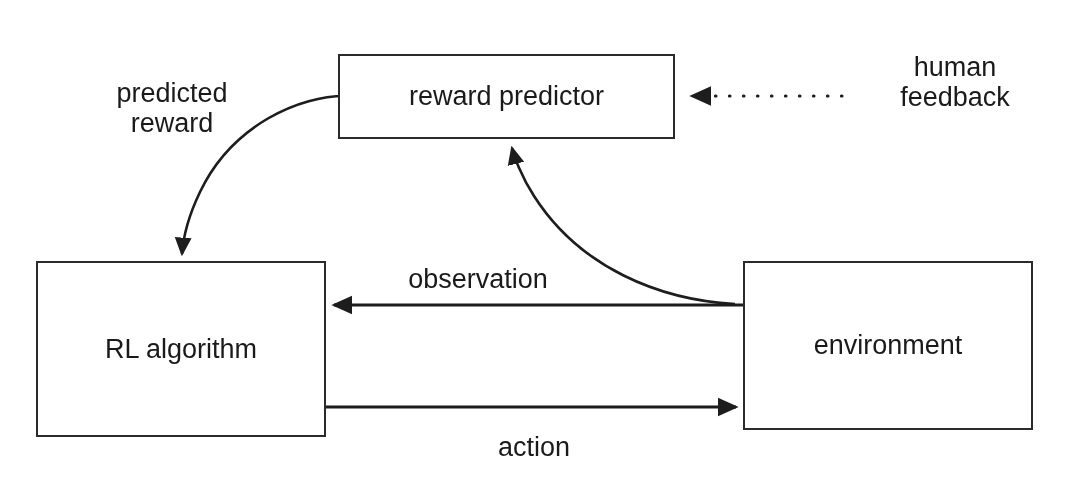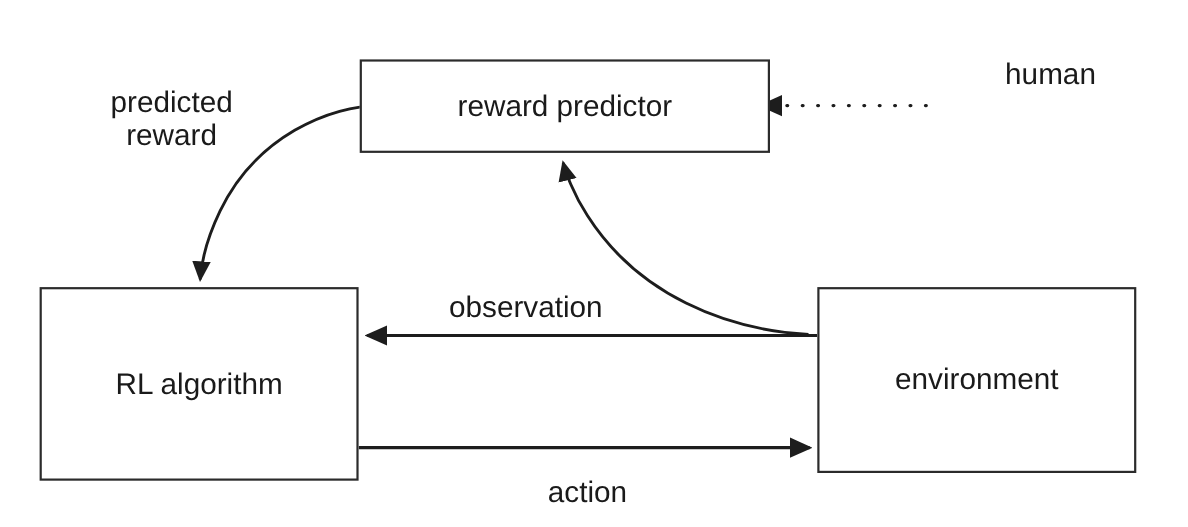--- a/index.html
+++ b/index.html
@@ -44,25 +44,25 @@
   }
   .edge-label {
     position: absolute;
     font-family: "Liberation Sans", sans-serif;
     font-size: 27px;
     color: #1a1a1a;
     line-height: 1.12;
     white-space: nowrap;
     text-align: center;
   }
-  #box-reward-predictor { left: 327px; top: 54px; width: 373px; height: 85px; text-align: right; }
+  #box-reward-predictor { left: 338px; top: 54px; width: 337px; height: 85px; text-align: right; }
   #box-rl-algorithm     { left: 36px;  top: 261px; width: 290px; height: 176px; }
   #box-environment      { left: 743px; top: 261px; width: 290px; height: 169px; }
 
-  #label-predicted-reward { left: 76px;  top: 78px;  width: 160px; }
+  #label-predicted-reward { left: 92px;  top: 78px;  width: 160px; }
   #label-human-feedback   { left: 860px; top: 52px;  width: 190px; text-align: center; }
   #label-observation      { left: 370px; top: 264px; width: 216px; }
   #label-action           { left: 450px; top: 432px; width: 168px; }
 </style>
 </head>
 <body>
 
 <div id="diagram-root">
 
   <svg id="diagram-svg" viewBox="0 0 1080 479" xmlns="http://www.w3.org/2000/svg">
@@ -98,19 +98,20 @@
     <span class="node-label">environment</span>
   </div>
 
   <div class="edge-label" id="label-predicted-reward">
     <div>predicted</div>
     <div>reward</div>
   </div>
 
   <div class="edge-label" id="label-human-feedback">
     <div>human</div>
+    <div>feedback</div>
   </div>
 
   <div class="edge-label" id="label-observation">observation</div>
 
   <div class="edge-label" id="label-action">action</div>
 
 </div>
 
 </body></html>

